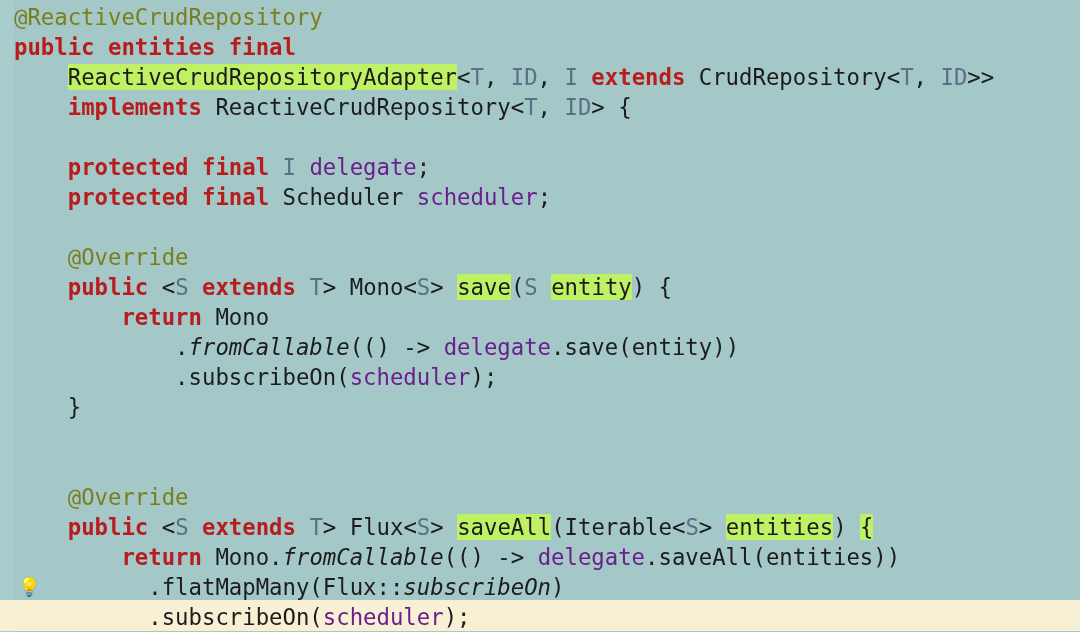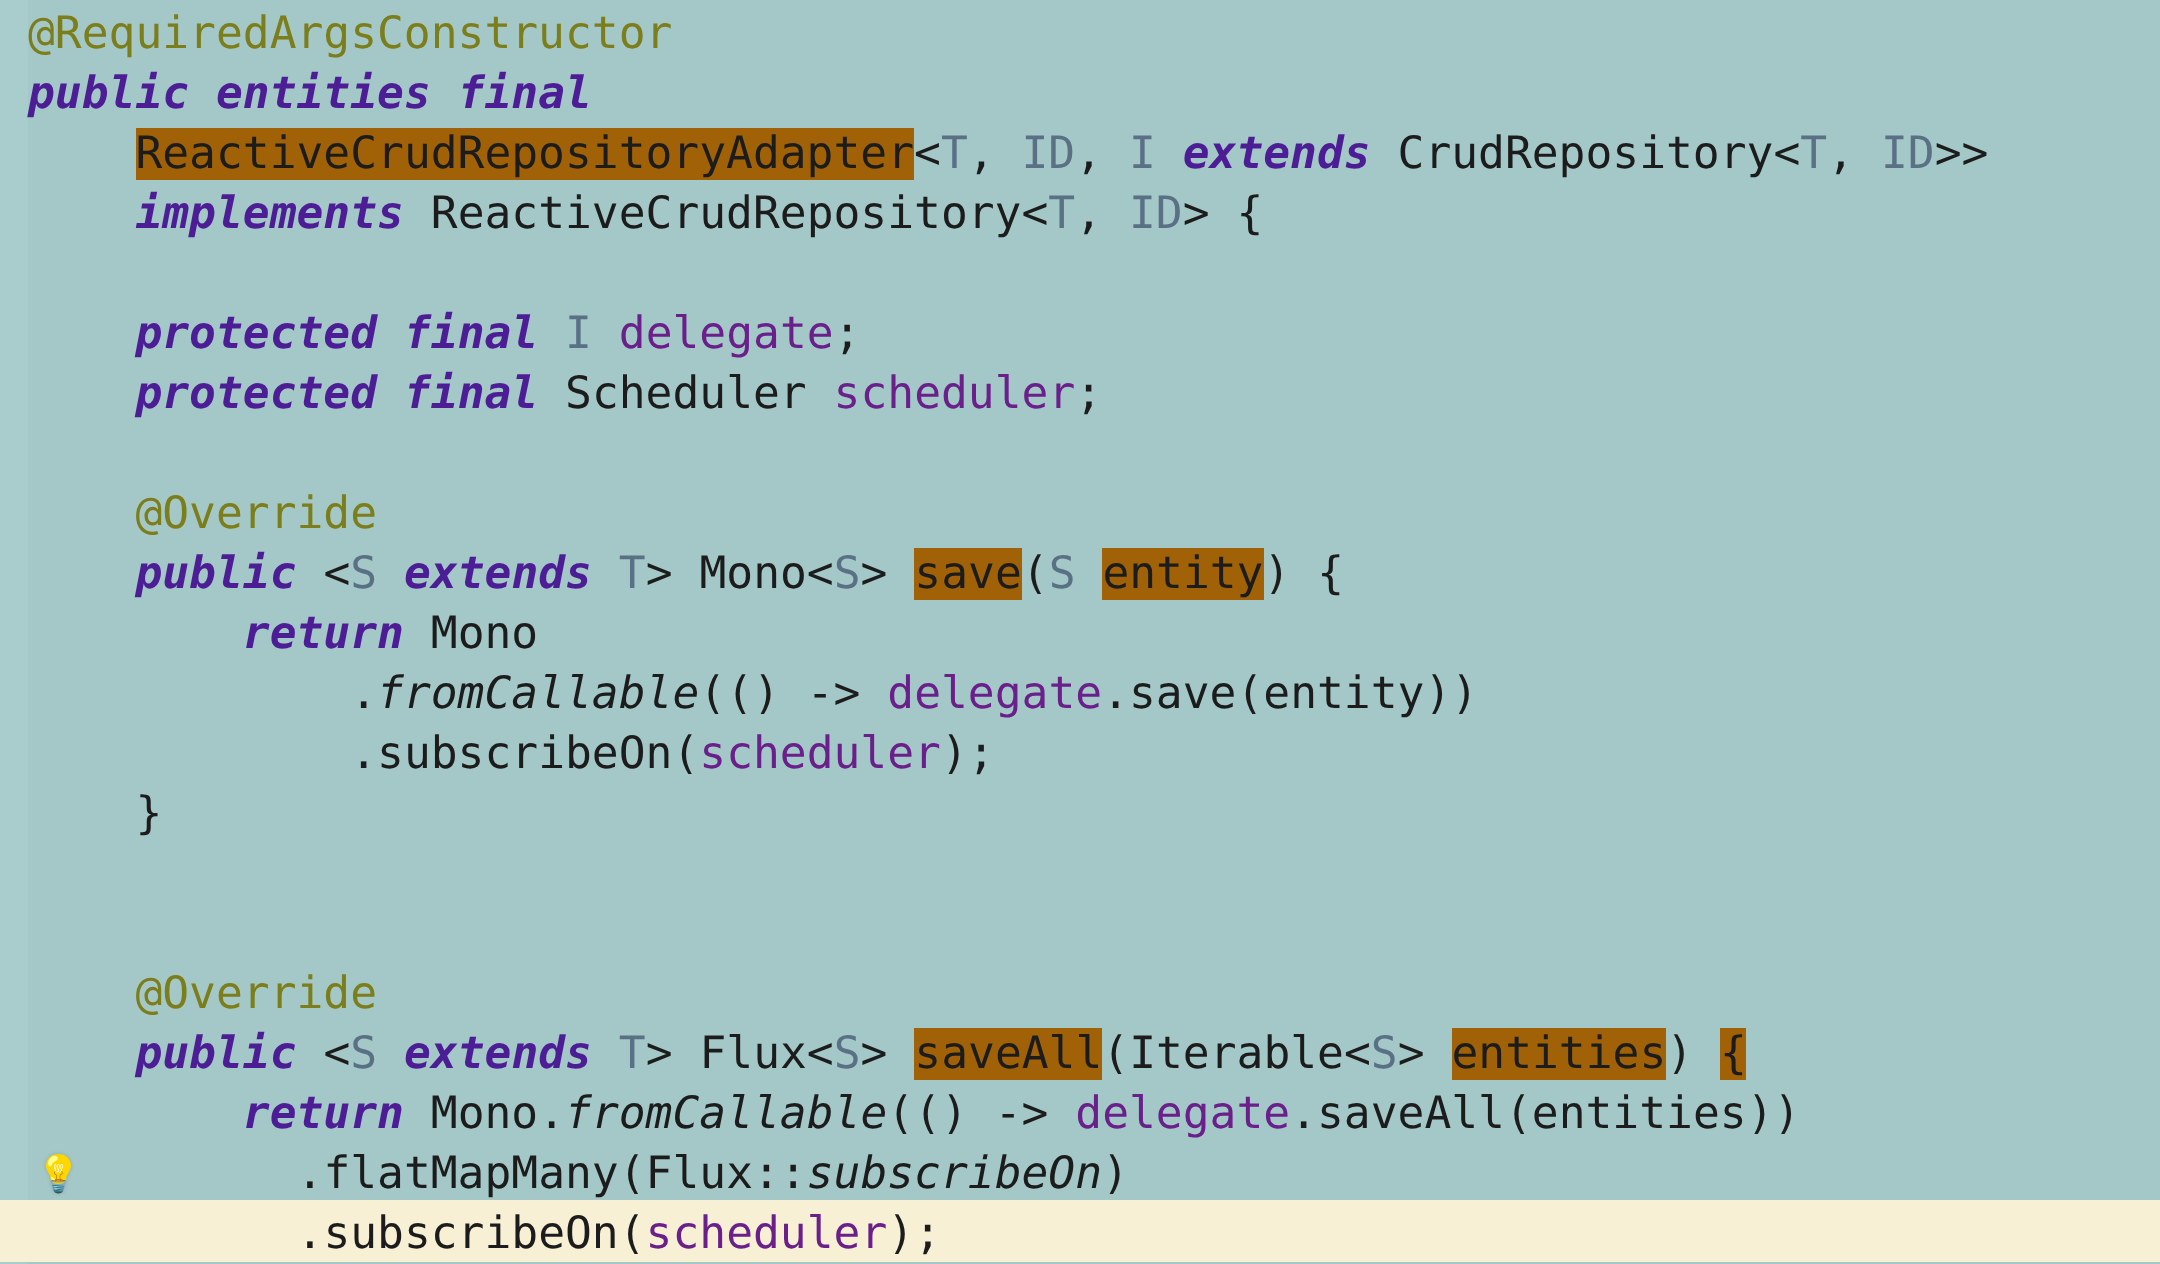--- a/index.html
+++ b/index.html
@@ -42,34 +42,34 @@
     top: 2px;
     margin: 0;
     font-family: "Menlo", "Consolas", "DejaVu Sans Mono", monospace;
     font-size: 22.3px;
     line-height: 30.0px;
     letter-spacing: 0px;
     white-space: pre;
     color: #1c1c1c;
   }
   .ann  { color: #7b7e1a; }
-  .kw   { color: #4c1d95; font-weight: bold; font-style: italic; }
+  .kw   { color: #b91c1c; font-weight: bold; }
   .typ  { color: #5a7085; }
   .fld  { color: #6a1f8a; font-weight: normal; }
   .it   { font-style: italic; }
-  .hl   { background: #a16207; } 
+  .hl   { background: #bef264; } 
 </style>
 </head>
 <body>
 
 <div class="gutter"></div>
 <div class="caretline"></div>
 <span class="bulb">💡</span>
 
-<pre class="code"><span class="ann">@RequiredArgsConstructor</span>
+<pre class="code"><span class="ann">@ReactiveCrudRepository</span>
 <span class="kw">public</span> <span class="kw">entities</span> <span class="kw">final</span>
     <span class="hl">ReactiveCrudRepositoryAdapter</span><span>&lt;</span><span class="typ">T</span><span>,</span><span> </span><span class="typ">ID</span><span>,</span><span> </span><span class="typ">I</span><span> </span><span class="kw">extends</span><span> </span><span>CrudRepository</span><span>&lt;</span><span class="typ">T</span><span>,</span><span> </span><span class="typ">ID</span><span>&gt;&gt;</span>
     <span class="kw">implements</span><span> </span><span>ReactiveCrudRepository</span><span>&lt;</span><span class="typ">T</span><span>,</span><span> </span><span class="typ">ID</span><span>&gt;</span><span> </span><span>{</span>
 
     <span class="kw">protected</span> <span class="kw">final</span> <span class="typ">I</span> <span class="fld">delegate</span><span>;</span>
     <span class="kw">protected</span> <span class="kw">final</span> <span>Scheduler</span> <span class="fld">scheduler</span><span>;</span>
 
     <span class="ann">@Override</span>
     <span class="kw">public</span> <span>&lt;</span><span class="typ">S</span><span> </span><span class="kw">extends</span><span> </span><span class="typ">T</span><span>&gt;</span> <span>Mono</span><span>&lt;</span><span class="typ">S</span><span>&gt;</span><span> </span><span class="hl">save</span><span>(</span><span class="typ">S</span><span> </span><span class="hl">entity</span><span>)</span><span> </span><span>{</span>
         <span class="kw">return</span> <span>Mono</span>

